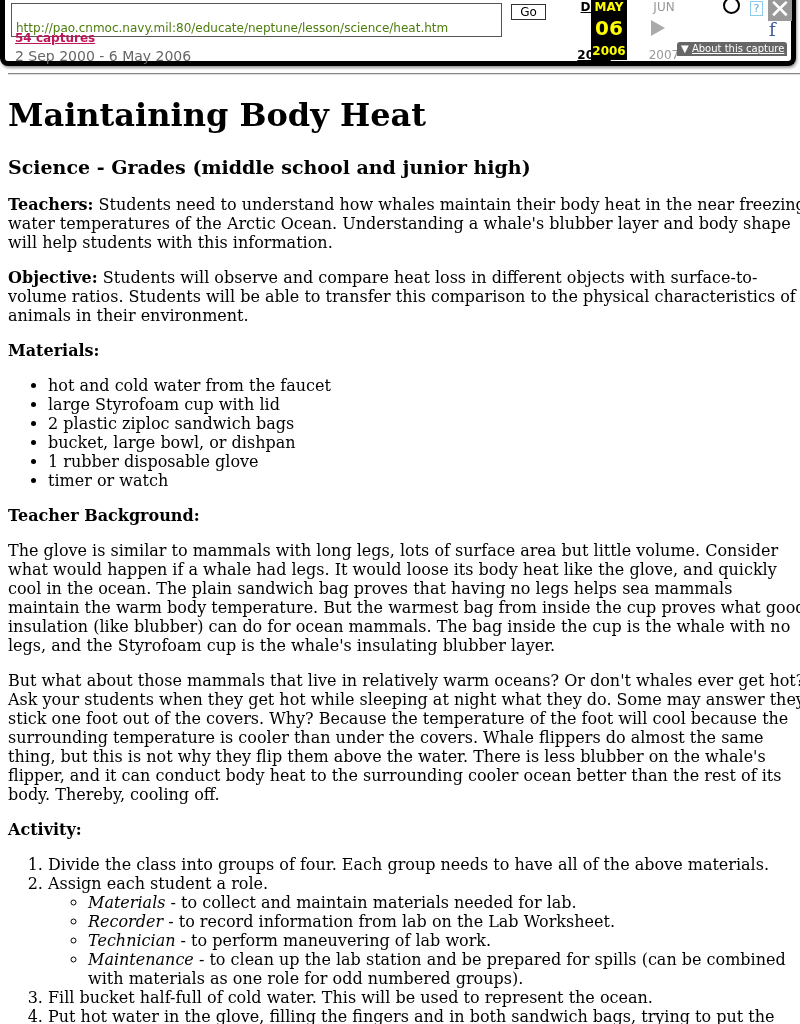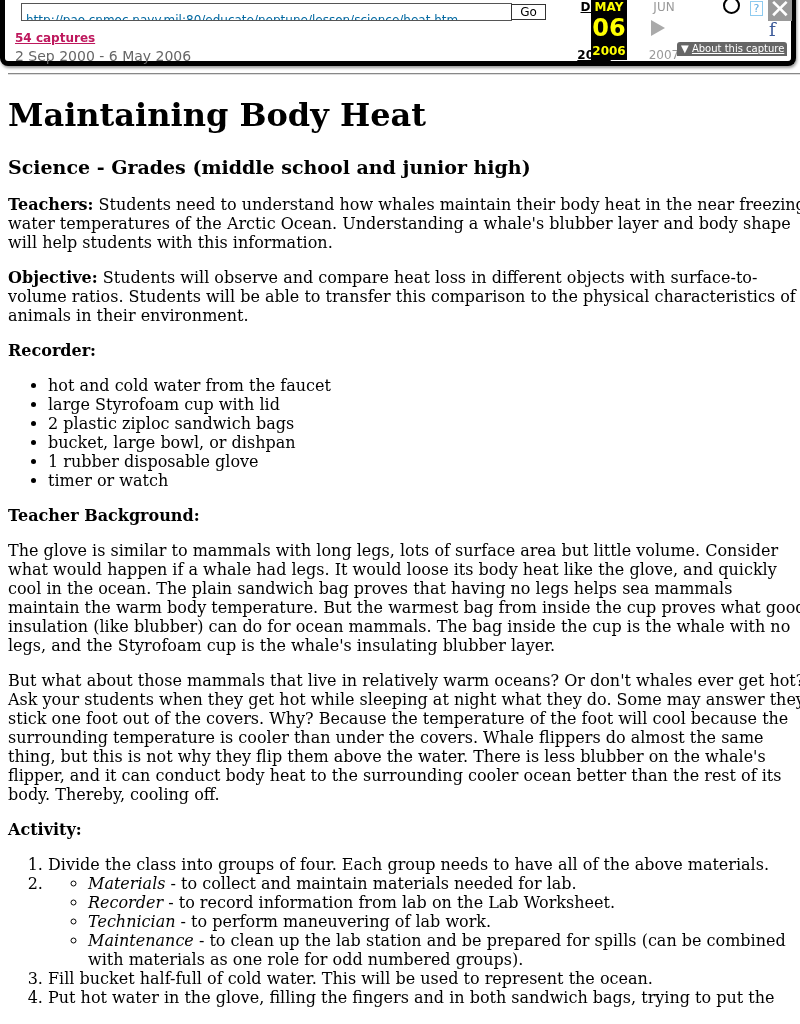--- a/index.html
+++ b/index.html
@@ -1,28 +1,28 @@
 <!DOCTYPE html>
 <html><head>
   <meta charset="utf-8">
   <style>
     * { box-sizing: border-box; }
     html, body { margin: 0; padding: 0; background: #ffffff; }
     body { width: 800px; height: 1024px; overflow: hidden; position: relative; font-family: "DejaVu Serif", serif; color: #000; }
 
     
     #wm-toolbar { position: absolute; left: 0; top: -6px; width: 796px; height: 72px; background: #fff; border: 5px solid #000; border-top: none; border-radius: 0 0 8px 8px; box-shadow: 1px 2px 3px rgba(0,0,0,0.4); font-family: "DejaVu Sans", sans-serif; }
-    #wm-url { position: absolute; left: 16px; top: 9px; width: 491px; height: 18px; border: 1px solid #555; font-size: 12px; line-height: 16px; padding: 8px 4px; font-family: "DejaVu Sans", sans-serif; color: #0369a1; background: #fff; white-space: nowrap; overflow: hidden; }
+    #wm-url { position: absolute; left: 6px; top: 9px; width: 491px; height: 18px; border: 1px solid #555; font-size: 12px; line-height: 16px; padding: 16px 4px; font-family: "DejaVu Sans", sans-serif; color: #4d7c0f; background: #fff; white-space: nowrap; overflow: hidden; }
     #wm-go { position: absolute; left: 506px; top: 10px; width: 35px; height: 16px; border: 1px solid #333; background: #fff; font-size: 12px; line-height: 14px; padding: 0; font-family: "DejaVu Sans", sans-serif; color: #000; }
     #wm-captures { position: absolute; left: 10px; top: 37px; font-size: 12px; font-weight: bold; color: #be185d; text-decoration: underline; }
     #wm-range { position: absolute; left: 10px; top: 54px; font-size: 14px; color: #666; }
 
     .wm-col { position: absolute; top: 6px; width: 40px; text-align: center; font-weight: bold; }
     .wm-month { font-size: 12px; line-height: 14px; height: 16px; }
-    .wm-day { font-size: 24px; line-height: 24px; height: 28px; }
+    .wm-day { font-size: 20px; line-height: 24px; height: 28px; }
     .wm-year { font-size: 12px; line-height: 14px; }
     #wm-prev { left: 569px; color: #000; text-decoration: underline; }
     #wm-prev .wm-month, #wm-prev .wm-year { color: #000; }
     #wm-cur { left: 586px; top: 0px; width: 36px; height: 66px; background: #000; padding-top: 6px; }
     #wm-cur .wm-month, #wm-cur .wm-day, #wm-cur .wm-year { color: #ffff00; }
     #wm-next { left: 639px; }
     #wm-next .wm-month, #wm-next .wm-year { color: #999; font-weight: normal; }
 
     .tri-left { width: 0; height: 0; border-top: 8px solid transparent; border-bottom: 8px solid transparent; border-right: 14px solid #1a3aff; margin: 4px auto 0 auto; position: relative; left: 6px; }
     .tri-right { width: 0; height: 0; border-top: 8px solid transparent; border-bottom: 8px solid transparent; border-left: 14px solid #aaa; margin: 4px auto 0 auto; position: relative; left: -6px; }
@@ -93,21 +93,21 @@
     <span class="line">water temperatures of the Arctic Ocean. Understanding a whale's blubber layer and body shape</span>
     <span class="line">will help students with this information.</span>
   </p>
 
   <p>
     <span class="line"><b>Objective:</b><span> Students will observe and compare heat loss in different objects with surface-to-</span></span>
     <span class="line">volume ratios. Students will be able to transfer this comparison to the physical characteristics of</span>
     <span class="line">animals in their environment.</span>
   </p>
 
-  <p><b>Recorder:</b></p>
+  <p><b>Materials:</b></p>
   <ul class="materials">
     <li>hot and cold water from the faucet</li>
     <li>large Styrofoam cup with lid</li>
     <li>2 plastic ziploc sandwich bags</li>
     <li>bucket, large bowl, or dishpan</li>
     <li>1 rubber disposable glove</li>
     <li>timer or watch</li>
   </ul>
 
   <p><b>Teacher Background:</b></p>
@@ -127,21 +127,21 @@
     <span class="line">stick one foot out of the covers. Why? Because the temperature of the foot will cool because the</span>
     <span class="line">surrounding temperature is cooler than under the covers. Whale flippers do almost the same</span>
     <span class="line">thing, but this is not why they flip them above the water. There is less blubber on the whale's</span>
     <span class="line">flipper, and it can conduct body heat to the surrounding cooler ocean better than the rest of its</span>
     <span class="line">body. Thereby, cooling off.</span>
   </p>
 
   <p><b>Activity:</b></p>
   <ol class="activity">
     <li>Divide the class into groups of four. Each group needs to have all of the above materials.</li>
-    <li>
+    <li><span>Assign each student a role.</span>
       <ul>
         <li><i>Materials</i><span> - to collect and maintain materials needed for lab.</span></li>
         <li><i>Recorder</i><span> - to record information from lab on the Lab Worksheet.</span></li>
         <li><i>Technician</i><span> - to perform maneuvering of lab work.</span></li>
         <li><i>Maintenance</i><span> - to clean up the lab station and be prepared for spills (can be combined</span><span class="line">with materials as one role for odd numbered groups).</span></li>
       </ul>
     </li>
     <li>Fill bucket half-full of cold water. This will be used to represent the ocean.</li>
     <li>Put hot water in the glove, filling the fingers and in both sandwich bags, trying to put the</li>
   </ol>

